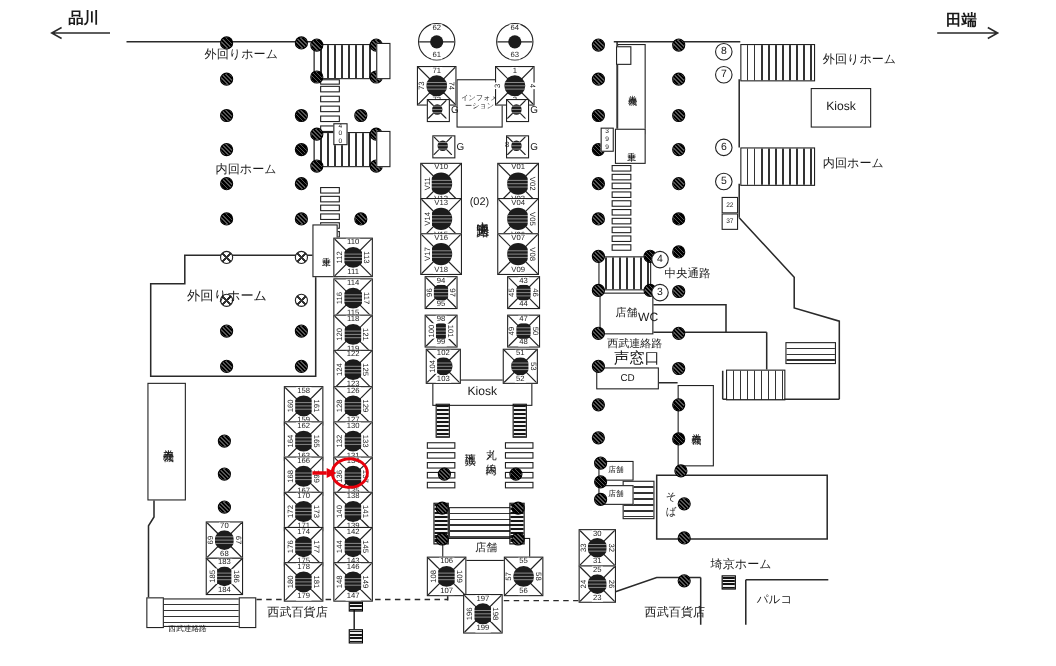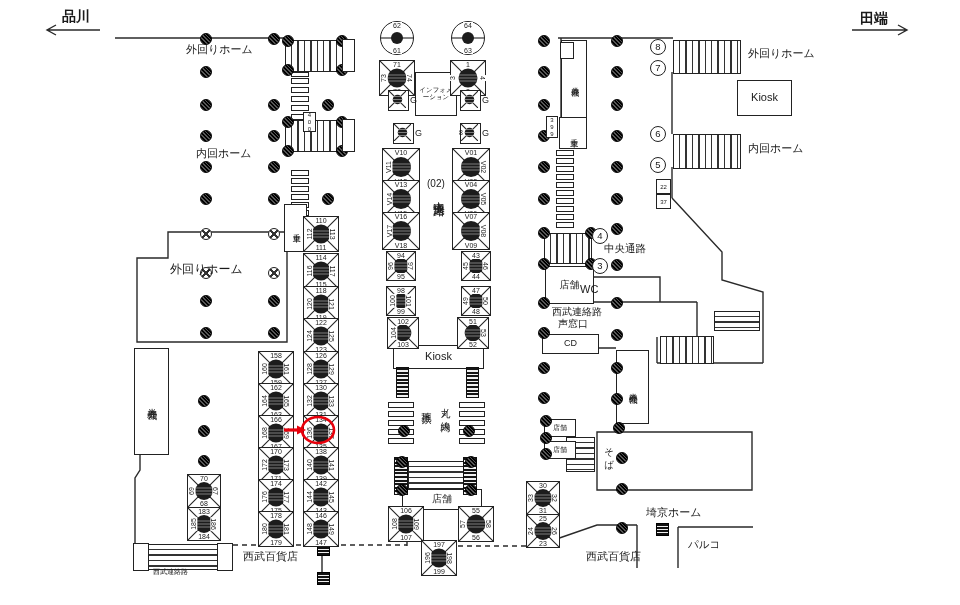--- a/index.html
+++ b/index.html
@@ -72,21 +72,21 @@
 <div class="lbl" style="left: 62px; top: 8px; font-size: 14px; font-weight: 600;">品川</div>
     <div class="lbl" style="left: 860px; top: 10px; font-size: 14px; font-weight: 600;">田端</div>
     <div class="lbl" style="left: 186px; top: 42px; font-size: 11px; font-weight: 400;">外回りホーム</div>
     <div class="lbl" style="left: 196px; top: 146px; font-size: 11px; font-weight: 400;">内回ホーム</div>
     <div class="lbl" style="left: 748px; top: 46px; font-size: 11px; font-weight: 400;">外回りホーム</div>
     <div class="lbl" style="left: 748px; top: 141px; font-size: 11px; font-weight: 400;">内回ホーム</div>
     <div class="lbl" style="left: 604px; top: 242px; font-size: 10.5px; font-weight: 400;">中央通路</div>
     <div class="lbl" style="left: 170px; top: 261px; font-size: 12px; font-weight: 400;">外回りホーム</div>
     <div class="lbl" style="left: 580px; top: 283px; font-size: 11px; font-weight: 400;">WC</div>
     <div class="lbl" style="left: 552px; top: 305px; font-size: 10px; font-weight: 400;">西武連絡路</div>
-    <div class="lbl" style="left: 558px; top: 317px; font-size: 10px; font-weight: 400;">声窓口</div>
+    <div class="lbl" style="left: 558px; top: 317px; font-size: 14px; font-weight: 400;">声窓口</div>
     <div class="lbl" style="left: 646px; top: 505px; font-size: 11px; font-weight: 400;">埼京ホーム</div>
     <div class="lbl" style="left: 688px; top: 538px; font-size: 10.5px; font-weight: 400;">パルコ</div>
     <div class="lbl" style="left: 243px; top: 549px; font-size: 11px; font-weight: 400;">西武百貨店</div>
     <div class="lbl" style="left: 586px; top: 549px; font-size: 11px; font-weight: 400;">西武百貨店</div>
     <div class="lbl" style="left: 153px; top: 567px; font-size: 7px; font-weight: 400;">西武連絡路</div>
     <div class="lbl" style="left: 427px; top: 178px; font-size: 10px; font-weight: 400;">(02)</div>
     <div class="lbl v" style="left: 430px; top: 192px; font-size: 12px; font-weight: 400;">中央通路</div>
     <div class="lbl v" style="left: 438px; top: 400px; font-size: 10px; font-weight: 400;">丸ノ内線</div>
     <div class="lbl v" style="left: 419px; top: 404px; font-size: 10px; font-weight: 400;">地下鉄</div>
     <div class="lbl v" style="left: 602px; top: 441px; font-size: 9.5px; font-weight: 400;">そば</div>

